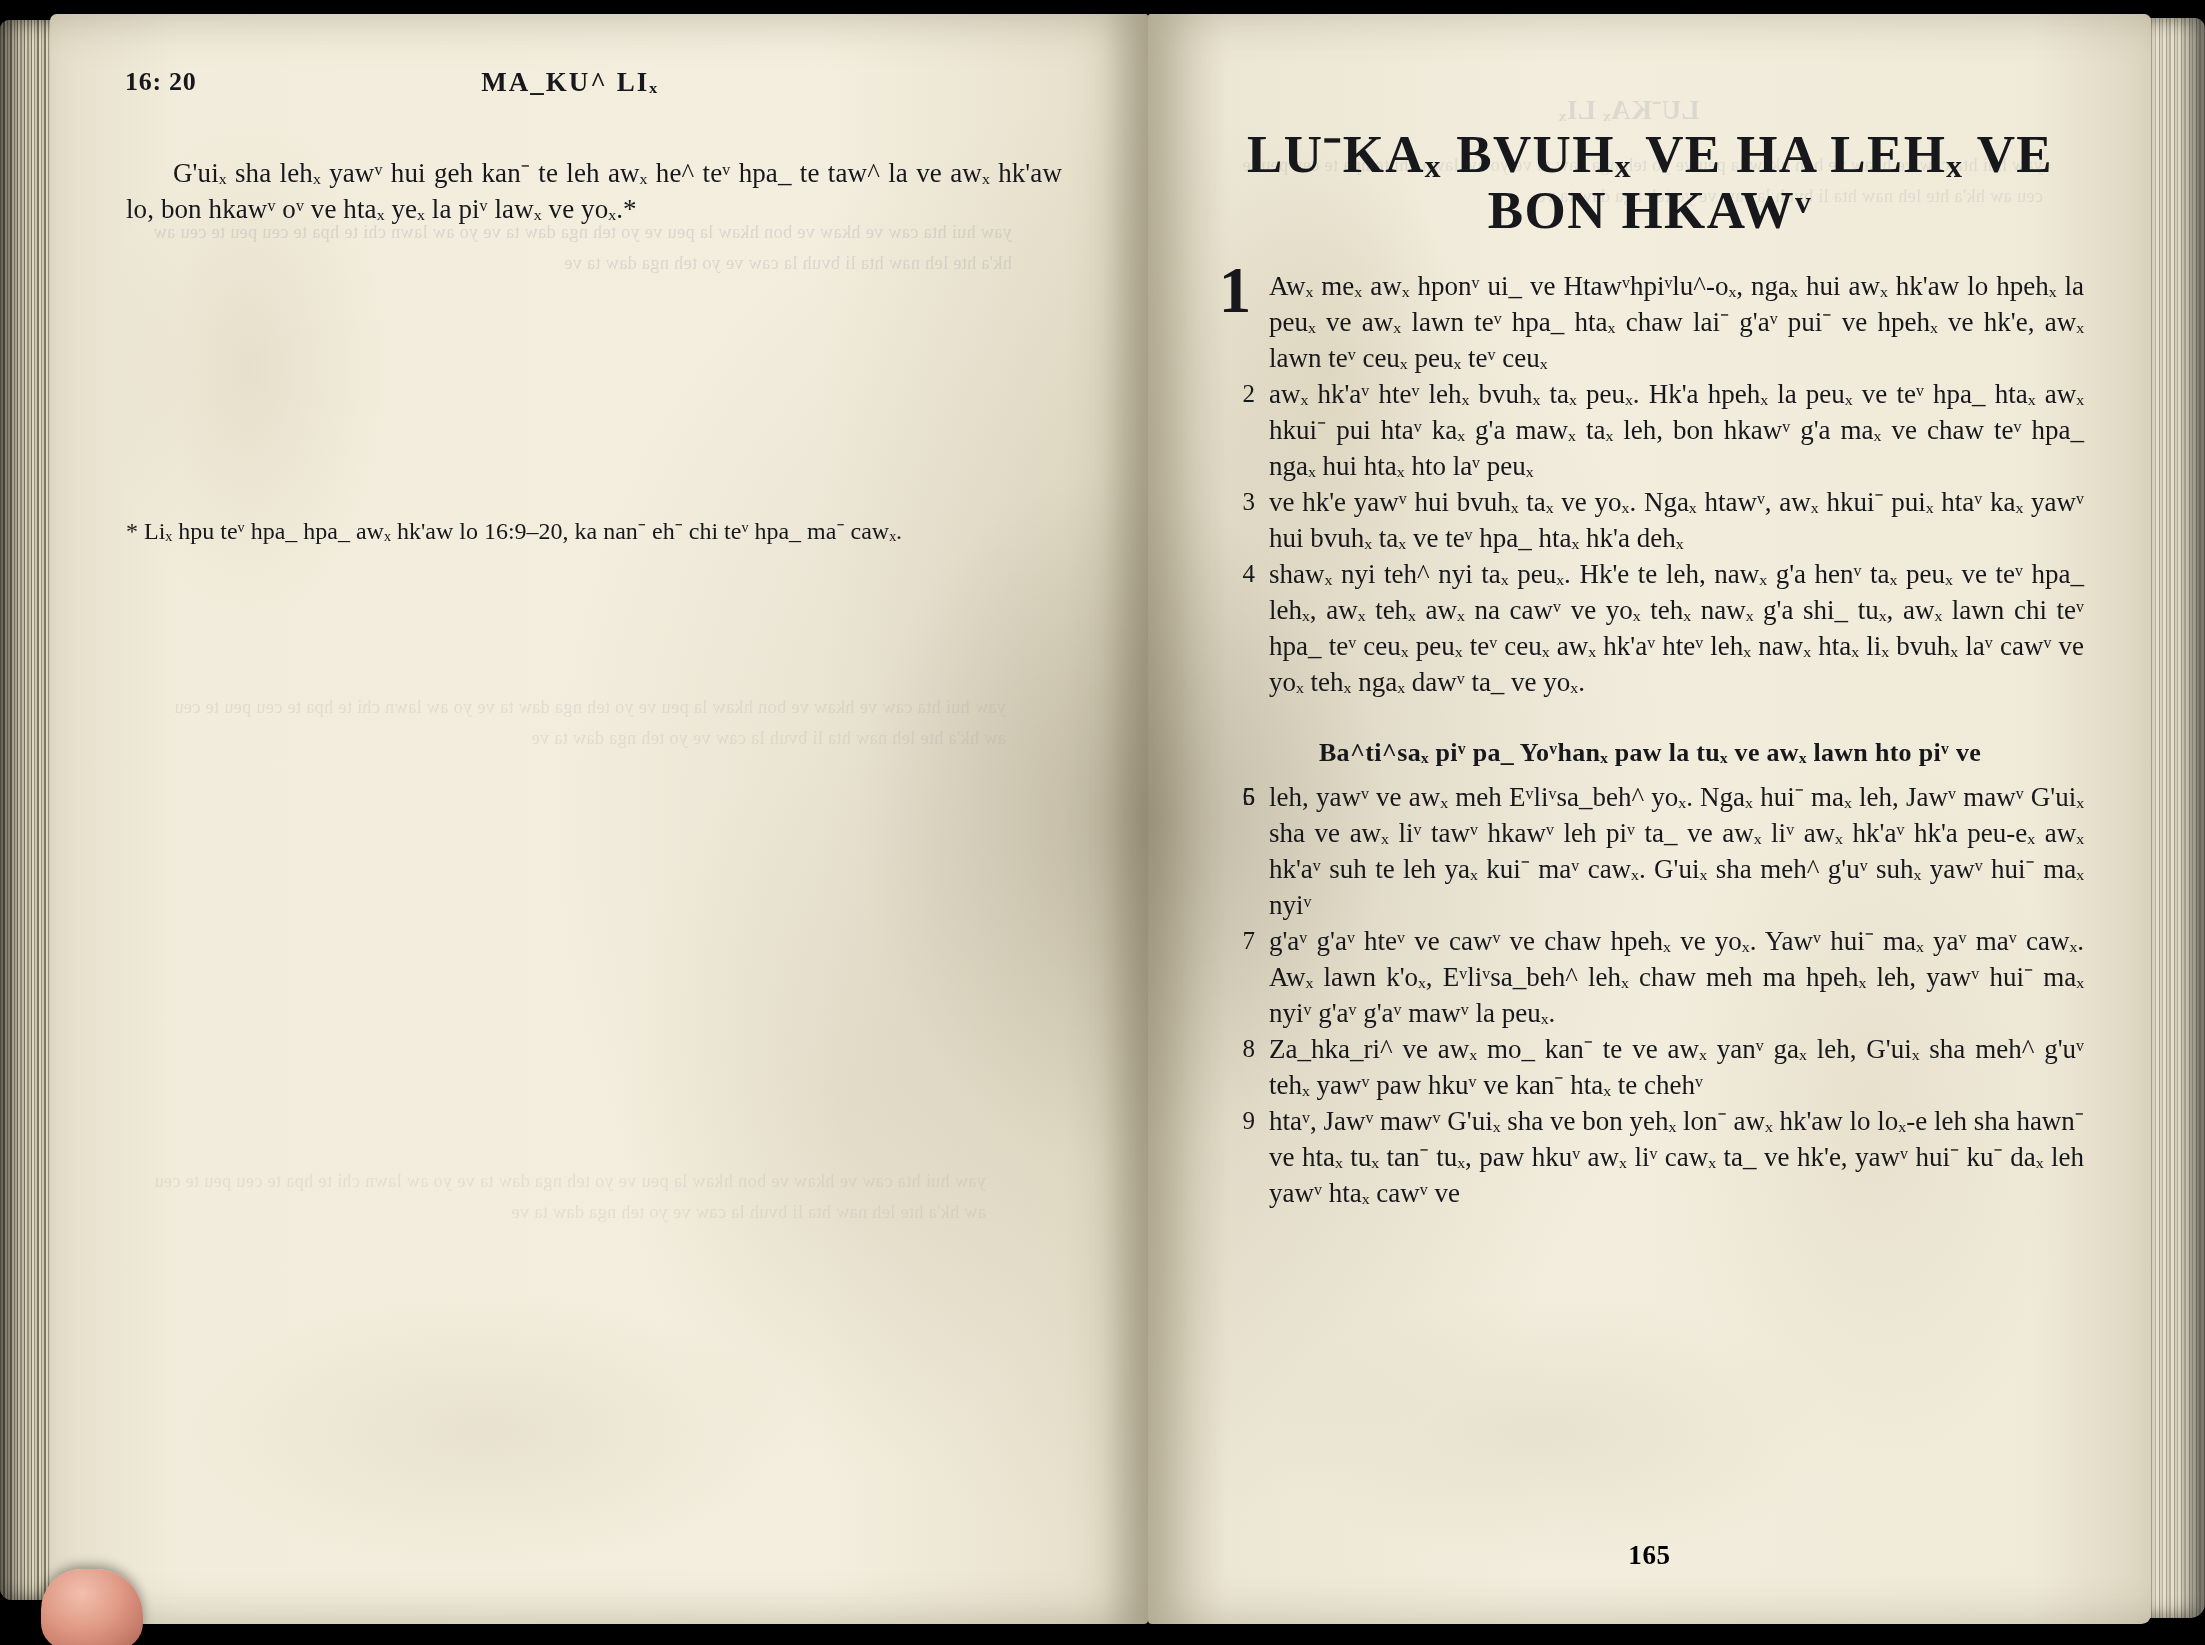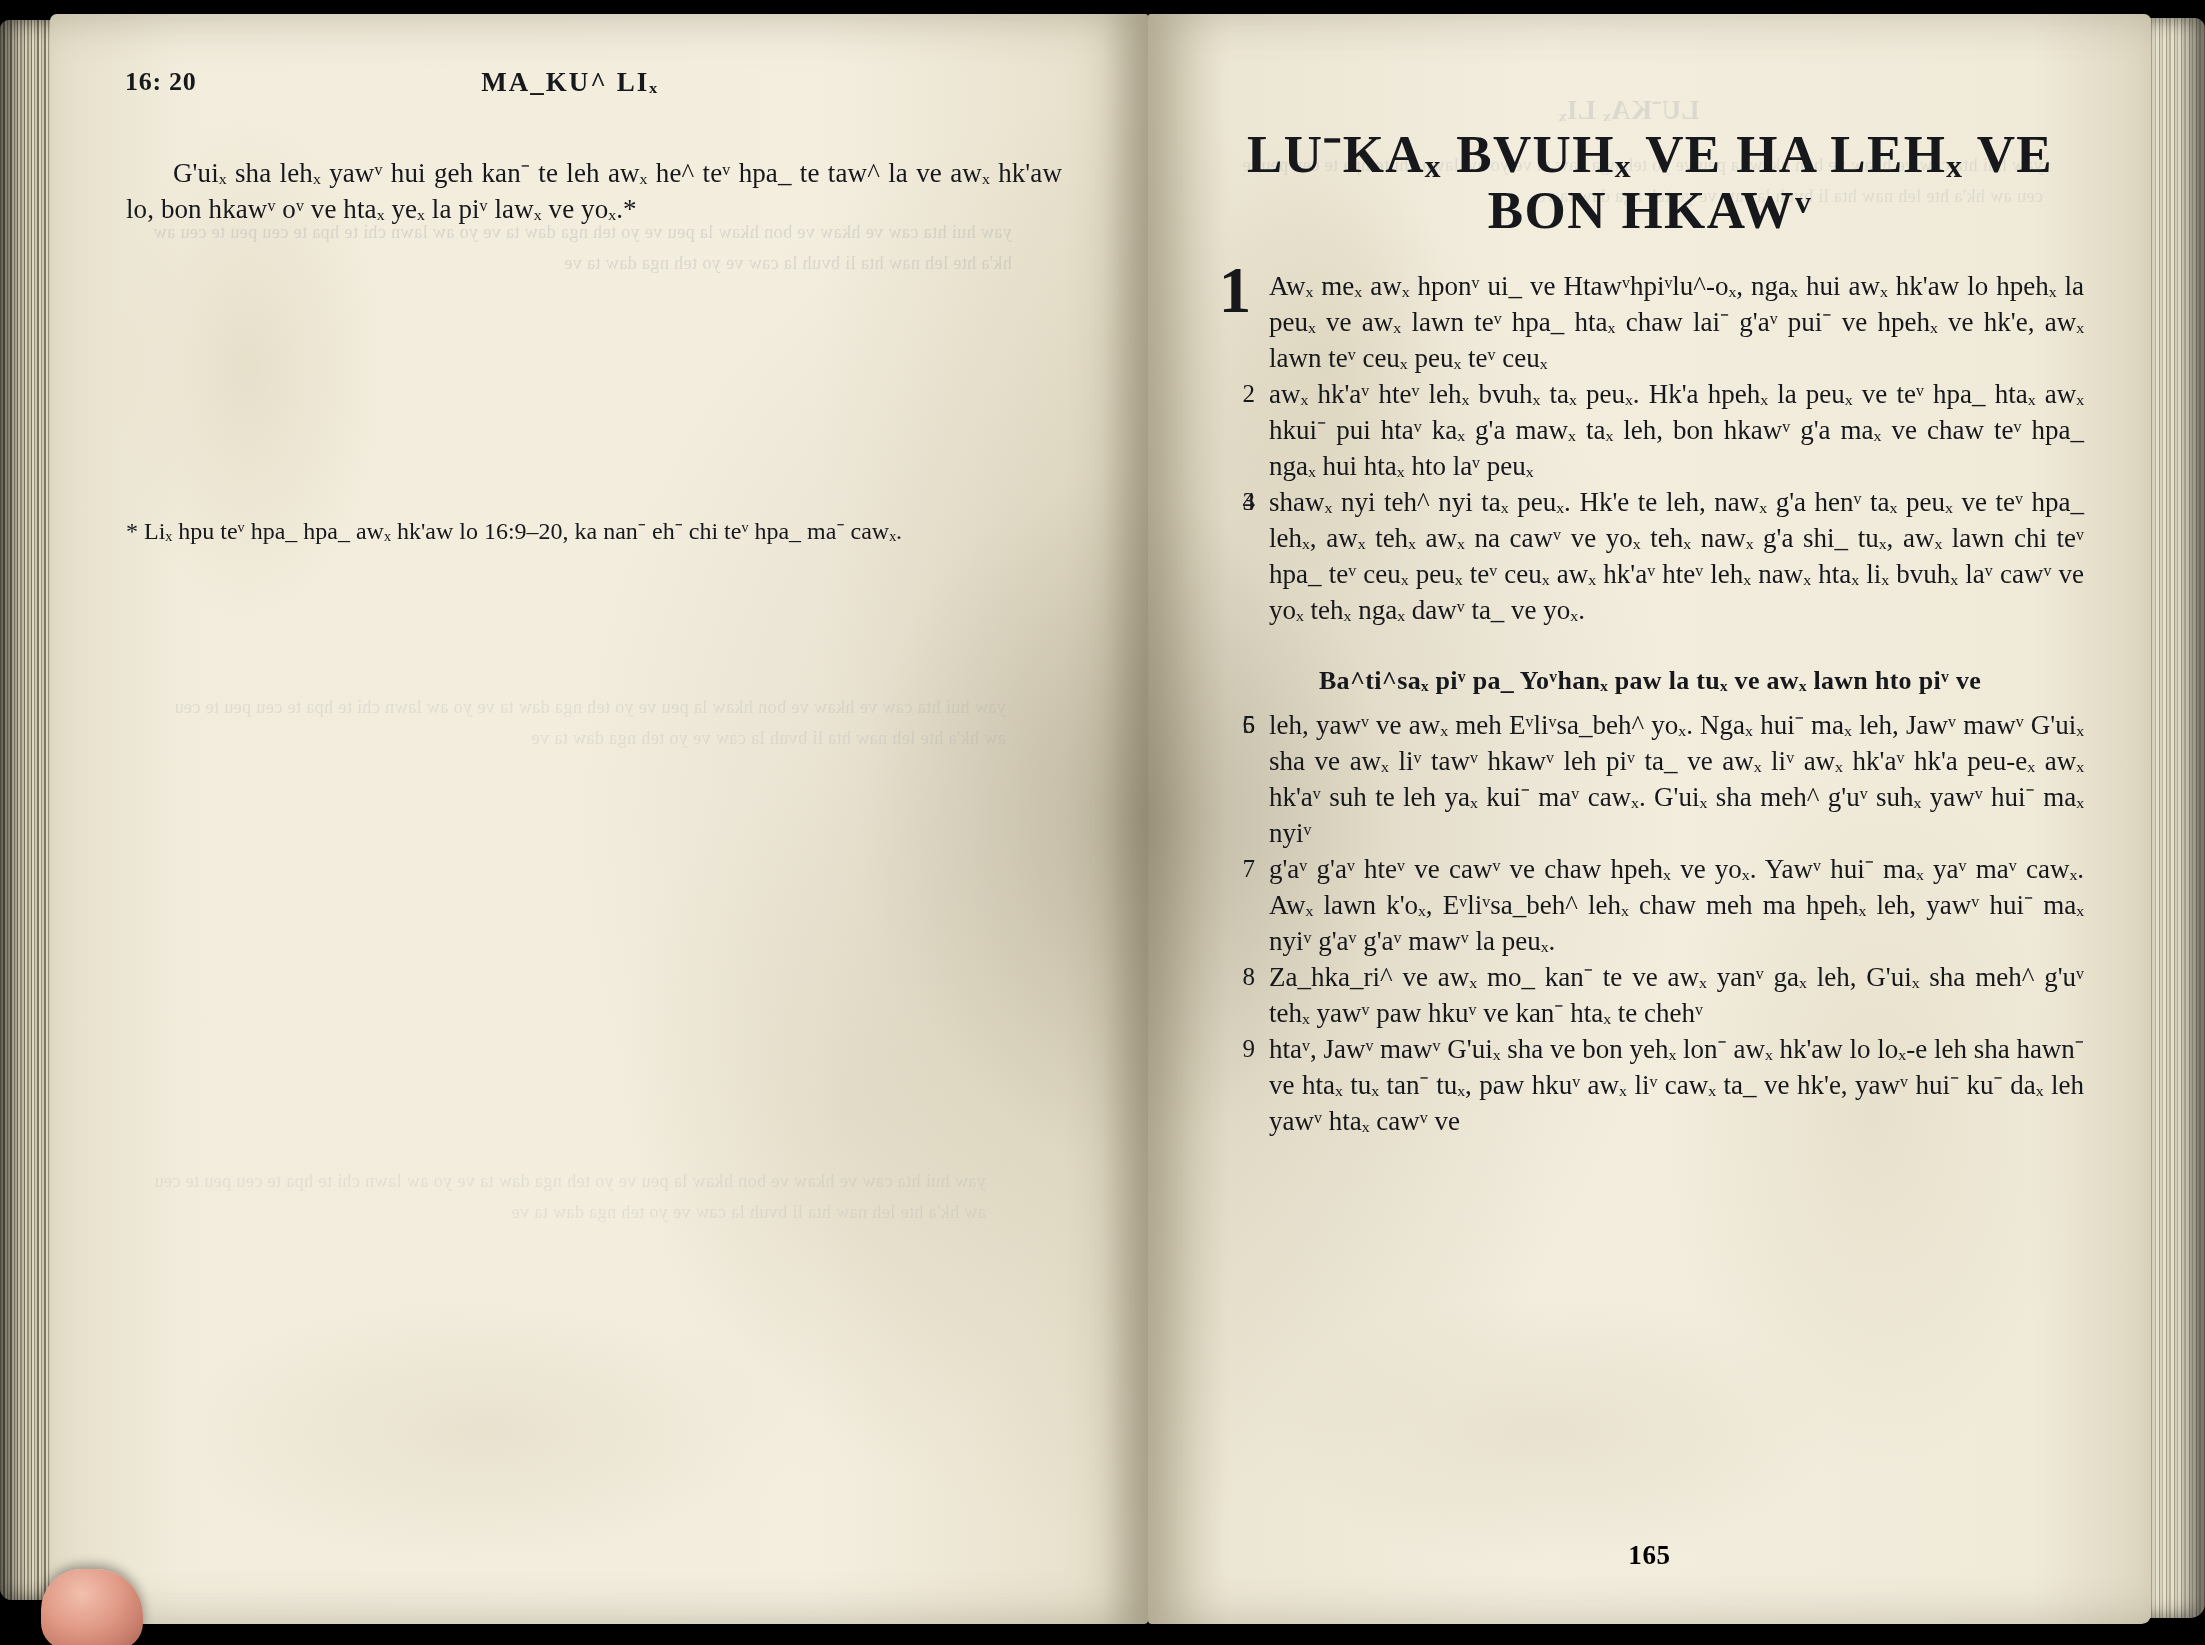--- a/index.html
+++ b/index.html
@@ -274,20 +274,21 @@
       <p class="verse first">
         <span class="dropcap">1</span>
         <span>Awₓ meₓ awₓ hponᵛ ui_ ve Htawᵛhpiᵛlu^-oₓ, ngaₓ hui awₓ hk'aw lo hpehₓ la peuₓ ve awₓ lawn teᵛ hpa_ htaₓ chaw lai⁻ g'aᵛ pui⁻ ve hpehₓ ve hk'e, awₓ lawn teᵛ ceuₓ peuₓ teᵛ ceuₓ</span>
       </p>
       <p class="verse">
         <span class="num">2</span>
         <span>awₓ hk'aᵛ hteᵛ lehₓ bvuhₓ taₓ peuₓ. Hk'a hpehₓ la peuₓ ve teᵛ hpa_ htaₓ awₓ hkui⁻ pui htaᵛ kaₓ g'a mawₓ taₓ leh, bon hkawᵛ g'a maₓ ve chaw teᵛ hpa_ ngaₓ hui htaₓ hto laᵛ peuₓ</span>
       </p>
       <p class="verse">
         <span class="num">3</span>
+        <span>ve hk'e yawᵛ hui bvuhₓ taₓ ve yoₓ. Ngaₓ htawᵛ, awₓ hkui⁻ puiₓ htaᵛ kaₓ yawᵛ hui bvuhₓ taₓ ve teᵛ hpa_ htaₓ hk'a dehₓ</span>
       </p>
       <p class="verse">
         <span class="num">4</span>
         <span>shawₓ nyi teh^ nyi taₓ peuₓ. Hk'e te leh, nawₓ g'a henᵛ taₓ peuₓ ve teᵛ hpa_ lehₓ, awₓ tehₓ awₓ na cawᵛ ve yoₓ tehₓ nawₓ g'a shi_ tuₓ, awₓ lawn chi teᵛ hpa_ teᵛ ceuₓ peuₓ teᵛ ceuₓ awₓ hk'aᵛ hteᵛ lehₓ nawₓ htaₓ liₓ bvuhₓ laᵛ cawᵛ ve yoₓ tehₓ ngaₓ dawᵛ ta_ ve yoₓ.</span>
       </p>
 
       <div class="section-head" style="margin-top:38px;">Ba^ti^saₓ piᵛ pa_ Yoᵛhanₓ paw la tuₓ ve awₓ lawn hto piᵛ ve</div>
 
       <p class="verse">
         <span class="num">5</span>

